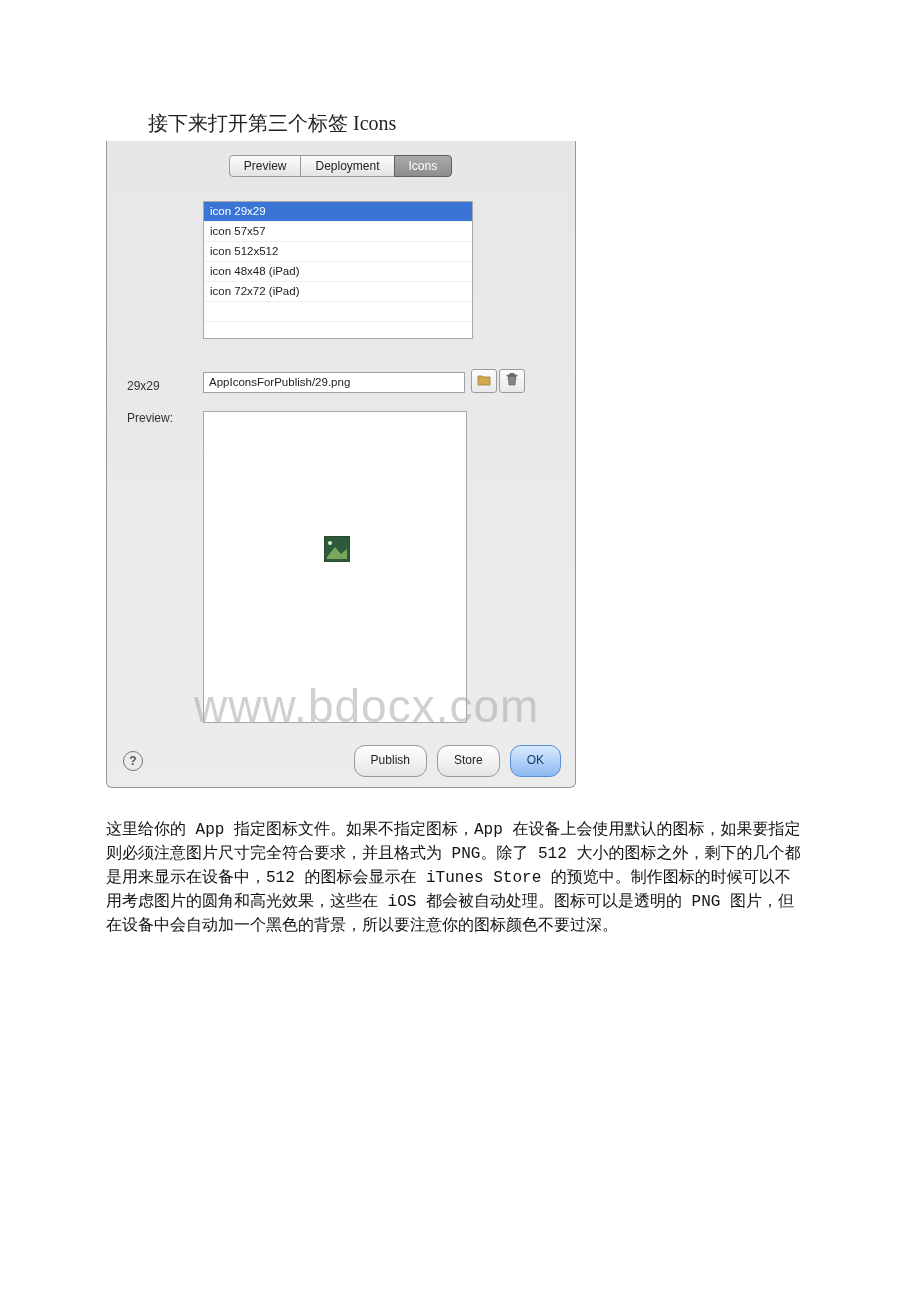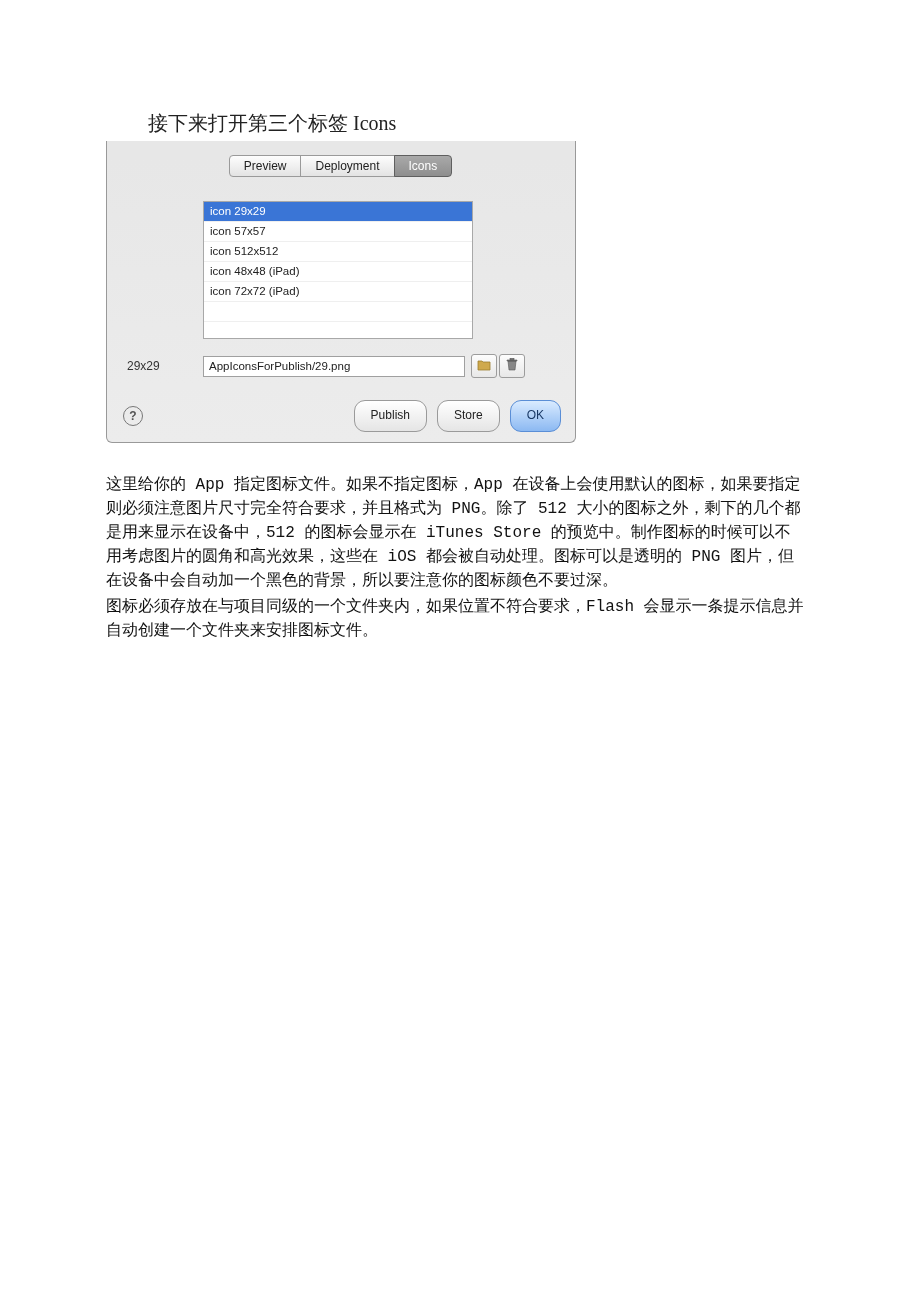--- a/index.html
+++ b/index.html
@@ -82,22 +82,22 @@
     padding: 0 6px;
     font-size: 11.5px;
     border-bottom: 1px solid #efefef;
   }
   .list-row.selected {
     background: #3a75d6;
     color: #fff;
   }
   .field-row {
     display: flex;
-    align-items: center;
-    margin-top: 15px;
+    align-items: flex-end;
+    margin-top: 30px;
     margin-bottom: 18px;
   }
   .field-label {
     width: 76px;
     text-align: left;
     font-size: 12px;
     padding-left: 6px;
     color: #333;
   }
   .path-input {
@@ -242,32 +242,43 @@
         </div>
         <div class="icon-btn" style="margin-left:2px">
           <span>
             <svg width="12" height="13" viewBox="0 0 12 13">
                 <path d="M2 3h8l-1 9H3zM1 2h10v1H1zM4 0h4v2H4z" fill="#888" stroke="#555" stroke-width="0.6"></path>
               </svg>
           </span>
         </div>
       </div>
 
+      <div class="preview-row">
+        <div class="preview-label">Preview:</div>
+        <div class="preview-box">
+          <div class="preview-thumb">
+            <svg width="24" height="24" viewBox="0 0 24 24" style="display:block">
+              <rect x="0" y="0" width="24" height="24" fill="#2c5a3c"></rect>
+              <path d="M2 20 L10 10 L16 17 L22 12 L22 22 L2 22 Z" fill="#7aa85a"></path>
+              <circle cx="5" cy="6" r="2" fill="#e8e8c8"></circle>
+            </svg>
+          </div>
+        </div>
+      </div>
 
       <div class="footer">
         <span class="help-circle">?</span>
         <span class="spacer"></span>
         <div class="btn">Publish</div>
         <div class="btn">Store</div>
         <div class="btn default">OK</div>
       </div>
 
     </div>
 
     <div class="watermark">www.bdocx.com</div>
   </div>
 
   <div class="article">
     <p>这里给你的 App 指定图标文件。如果不指定图标，App 在设备上会使用默认的图标，如果要指定则必须注意图片尺寸完全符合要求，并且格式为 PNG。除了 512 大小的图标之外，剩下的几个都是用来显示在设备中，512 的图标会显示在 iTunes Store 的预览中。制作图标的时候可以不用考虑图片的圆角和高光效果，这些在 iOS 都会被自动处理。图标可以是透明的 PNG 图片，但在设备中会自动加一个黑色的背景，所以要注意你的图标颜色不要过深。</p>
-    <p>图标必须存放在与项目同级的一个文件夹内，如果位置不符合要求，Flash 会显示一条提示信息并自动创建一个文件夹来安排图标文件。</p>
   </div>
 
 </div>
 
 </body></html>

